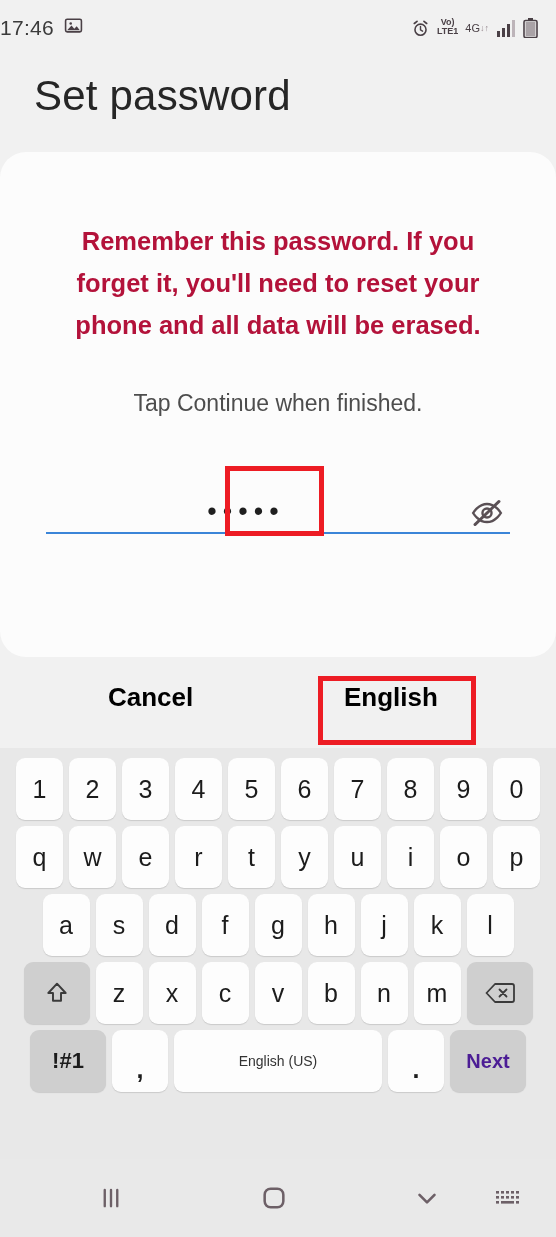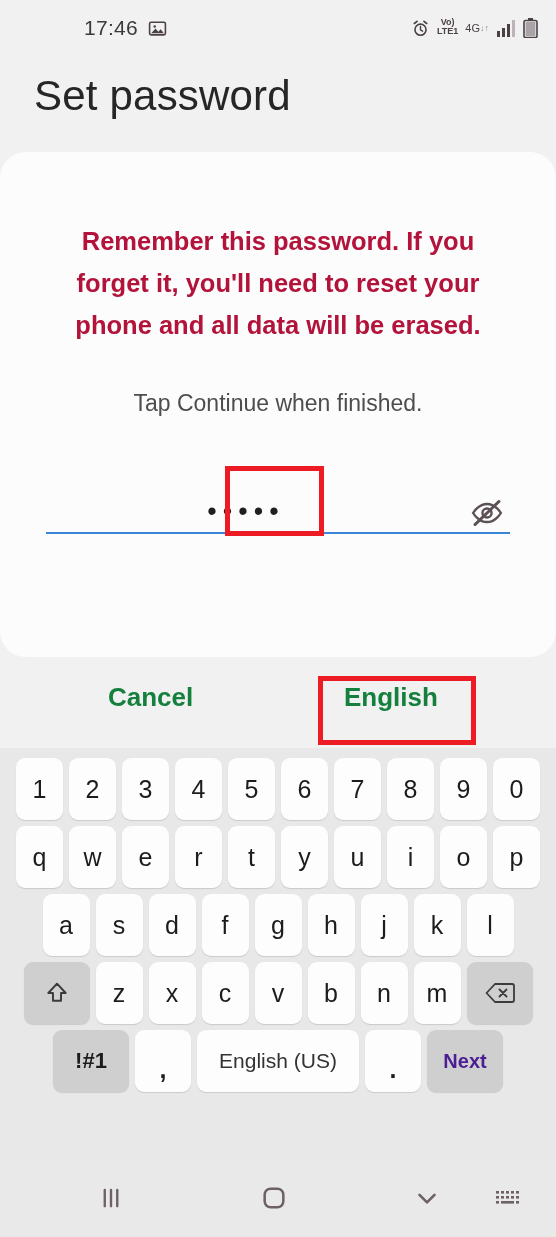--- a/index.html
+++ b/index.html
@@ -16,22 +16,21 @@
   }
 
   
   #status-bar {
     position: absolute; top: 0; left: 0;
     width: 556px; height: 56px;
     display: flex; align-items: center;
     padding: 0 18px 0 0;
   }
   #status-left {
-    display: flex; align-items: center; gap: 10px;
-    margin-left: 84px;
+    display: flex; align-items: flex-start; gap: 10px;
   }
   #status-time {
     font-size: 21px; color: #3b3b3b; letter-spacing: .3px;
   }
   .sb-icon { display: inline-flex; align-items: center; }
   #status-right {
     margin-left: auto;
     display: flex; gap: 7px;
   }
   .volte-stack {
@@ -100,21 +99,21 @@
     width: 34px; height: 34px;
   }
 
   
   #actions {
     position: absolute; top: 682px; left: 0;
     width: 556px; height: 58px;
   }
   .action-btn {
     position: absolute; top: 0;
-    font-size: 26px; color: #15803d; font-weight: bold;
+    font-size: 26px; color: #000000; font-weight: bold;
     background: none; border: none; cursor: pointer;
     font-family: "Liberation Sans", sans-serif;
   }
   #cancel-button { left: 108px; }
   #continue-button { left: 344px; }
 
   
   .annot {
     position: absolute;
     border: 5px solid #ed1c24;
@@ -147,21 +146,21 @@
   .key-num   { width: 47px; height: 62px; }
   .key-ltr   { width: 47px; height: 62px; }
   .key-func  { background: #cfcfcf; }
   .key-shift { width: 66px; height: 62px; }
   .key-back  { width: 66px; height: 62px; }
   .key-sym   { width: 76px; height: 62px; font-size: 22px; font-weight: bold; }
   .key-comma { width: 56px; height: 62px; font-size: 25px; font-weight: bold;
                align-items: flex-end; padding-bottom: 8px; }
   .key-period{ width: 56px; height: 62px; font-size: 25px; font-weight: bold;
                align-items: flex-end; padding-bottom: 8px; }
-  .key-space { width: 162px; height: 62px; font-size: 21px; color: #333; }
+  .key-space { width: 208px; height: 62px; font-size: 14px; color: #333; }
   .key-next  { width: 76px; height: 62px; font-size: 20px; color: #4c1d95;
                font-weight: bold; background: #cfcfcf; }
   #row-asdf { padding-left: 0; }
 
   
   #nav-bar {
     position: absolute; bottom: 0; left: 0;
     width: 556px; height: 78px;
     background: #e9e9e9;
     display: flex; align-items: center;

